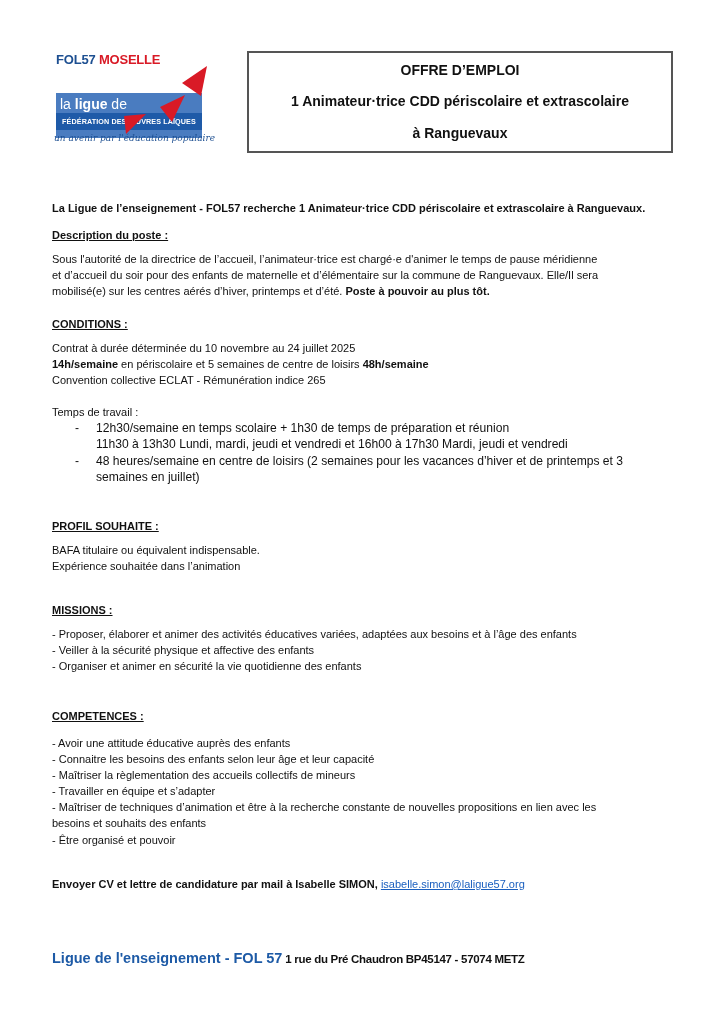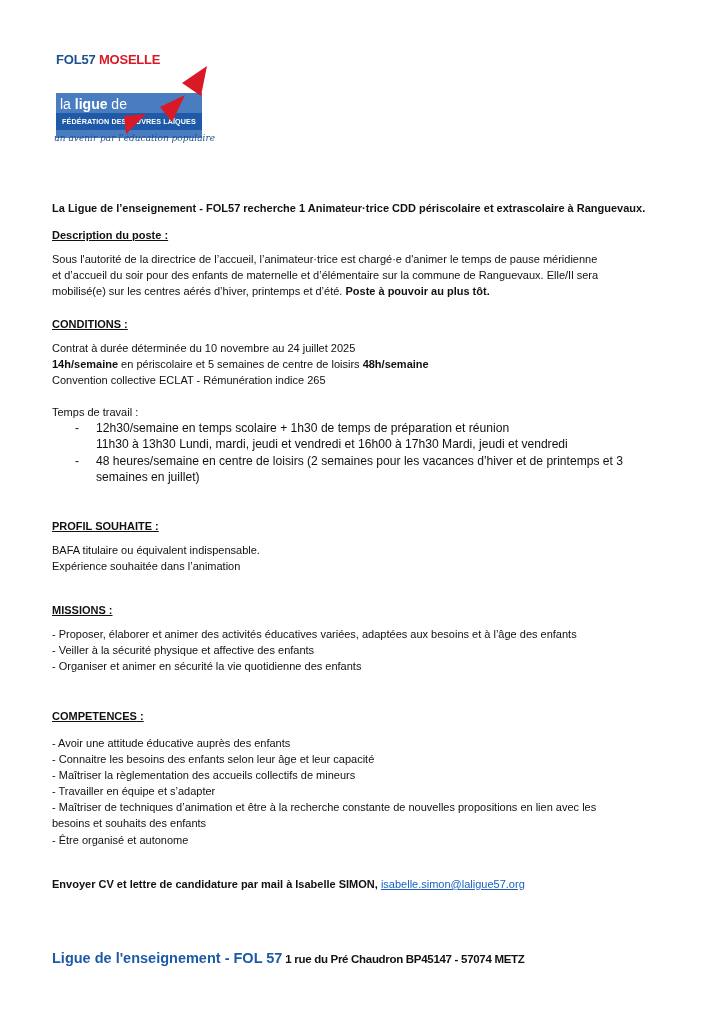--- a/index.html
+++ b/index.html
@@ -53,20 +53,25 @@
     </div>
     <div class="logo-strip">FÉDÉRATION DES ŒUVRES LAÏQUES</div>
     <div class="logo-tag">un avenir par l'éducation populaire</div>
     <svg class="logo-arrows" viewBox="0 0 160 98">
       <polygon points="153,14 147,44 128,31" fill="#d91a26"></polygon>
       <polygon points="131,43 118,70 106,55" fill="#d91a26"></polygon>
       <polygon points="92,62 72,82 70,64" fill="#d91a26"></polygon>
     </svg>
   </div>
 
+  <div class="title-box">
+    <div class="t t1">OFFRE D’EMPLOI</div>
+    <div class="t t2">1 Animateur·trice CDD périscolaire et extrascolaire</div>
+    <div class="t t3">à Ranguevaux</div>
+  </div>
 
   <div class="txt b" style="top:200px;">La Ligue de l’enseignement - FOL57 recherche 1 Animateur·trice CDD périscolaire et extrascolaire à Ranguevaux.</div>
 
   <div class="txt u" style="top:227px;">Description du poste :</div>
   <div class="txt" style="top:251px;">Sous l'autorité de la directrice de l’accueil, l’animateur·trice est chargé·e d'animer le temps de pause méridienne</div>
   <div class="txt" style="top:267px;">et d’accueil du soir pour des enfants de maternelle et d’élémentaire sur la commune de Ranguevaux. Elle/Il sera</div>
   <div class="txt" style="top:283px;"><span>mobilisé(e) sur les centres aérés d’hiver, printemps et d’été. </span><span class="b">Poste à pouvoir au plus tôt.</span></div>
 
   <div class="txt u" style="top:316px;">CONDITIONS :</div>
   <div class="txt" style="top:340px;">Contrat à durée déterminée du 10 novembre au 24 juillet 2025</div>
@@ -90,20 +95,20 @@
   <div class="txt" style="top:642px;">- Veiller à la sécurité physique et affective des enfants</div>
   <div class="txt" style="top:658px;">- Organiser et animer en sécurité la vie quotidienne des enfants</div>
 
   <div class="txt u" style="top:708px;">COMPETENCES :</div>
   <div class="txt" style="top:735px;">- Avoir une attitude éducative auprès des enfants</div>
   <div class="txt" style="top:751px;">- Connaitre les besoins des enfants selon leur âge et leur capacité</div>
   <div class="txt" style="top:767px;">- Maîtriser la règlementation des accueils collectifs de mineurs</div>
   <div class="txt" style="top:783px;">- Travailler en équipe et s’adapter</div>
   <div class="txt" style="top:799px;">- Maîtriser de techniques d’animation et être à la recherche constante de nouvelles propositions en lien avec les</div>
   <div class="txt" style="top:815px;">besoins et souhaits des enfants</div>
-  <div class="txt" style="top:832px;">- Être organisé et autonome</div>
+  <div class="txt" style="top:832px;">- Être organisé et pouvoir</div>
 
   <div class="txt b" style="top:876px;"><span>Envoyer CV et lettre de candidature par mail à Isabelle SIMON, </span><a class="mail" href="#">isabelle.simon@laligue57.org</a></div>
 
   <div class="footer">
     <span class="org">Ligue de l'enseignement - FOL 57</span><span class="addr"> 1 rue du Pré Chaudron BP45147 - 57074 METZ</span>
   </div>
 </div>
 
 </body></html>

